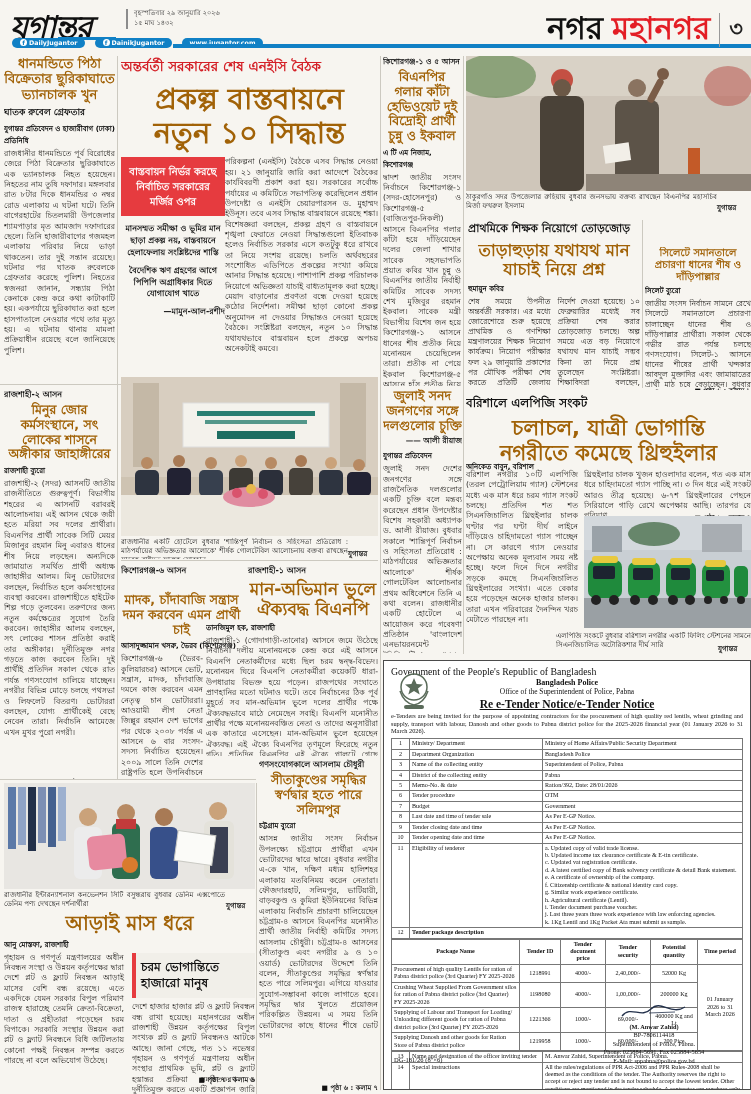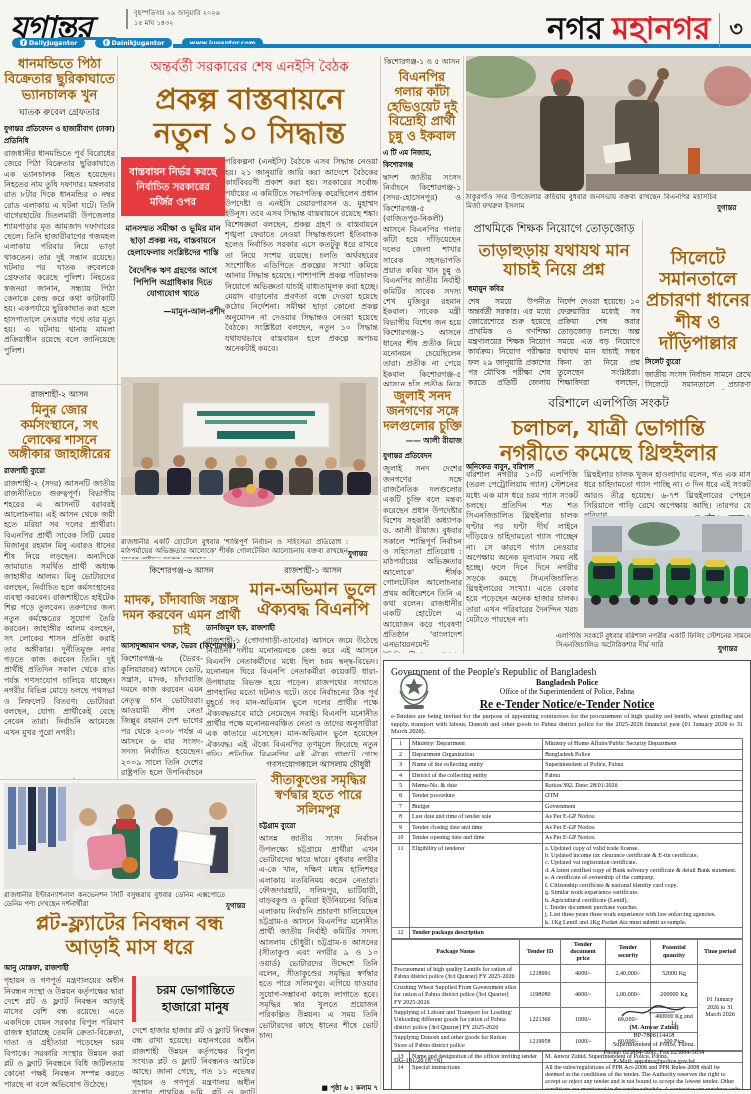--- a/index.html
+++ b/index.html
@@ -1,34 +1,34 @@
 <!DOCTYPE html>
 <html><head>
 <meta charset="utf-8">
 <style>
   html,body{margin:0;padding:0;background:#e9e7e0}
   #page{position:relative;width:751px;height:1094px;margin:0 auto;background:#f7f5f0;
         font-family:"DejaVu Sans",sans-serif;color:#1a1a1a;overflow:hidden}
   .abs{position:absolute}
   .art{position:absolute;overflow:hidden}
-  .kick{font-weight:normal;text-align:center;color:#111}
+  .kick{font-weight:bold;text-align:left;color:#111}
   .kick.red{color:#d42027}
   .hl{font-weight:bold;text-align:center;line-height:1.18;color:#a16207}
   .by{font-weight:bold;font-size:7px;margin:3px 0 2px;color:#000}
   .bd{font-size:7.8px;line-height:1.33;text-align:justify;color:#24221f}
   .end{font-size:6.8px;font-weight:bold;text-align:right;color:#111;margin-top:10px}
   .cap{position:absolute;font-size:7px;line-height:1.32;text-align:justify;color:#111;overflow:hidden}
   .cred{position:absolute;font-size:7px;font-weight:bold;color:#111}
   .vline,.hline{position:absolute;background:#ccc9c0}
   .redbox{background:#e63b3f;color:#fff;font-weight:bold;font-size:10px;text-align:center;
           padding:7px 4px;line-height:1.5}
   .pts{font-size:8px;font-weight:bold;text-align:center;margin-top:7px;line-height:1.45;color:#111}
   .sigline{font-size:8px;font-weight:bold;text-align:right;margin-top:5px}
   .pullbox{border-left:4px solid #e63b3f;background:#f1efe9;font-weight:bold;font-size:12px;
-           line-height:1.4;padding:6px 5px;text-align:center;margin-bottom:4px;color:#111}
+           line-height:1.4;padding:6px 5px;margin-bottom:4px;color:#111}
   
   #logo{position:absolute;left:10px;top:3px;font-size:31px;font-weight:900;font-style:italic;
         letter-spacing:-1px;color:#101010}
   #logo-swoosh{position:absolute;left:58px;top:37px;width:58px;height:3px;background:#1080c5}
   #mdate{position:absolute;left:126px;top:9px;border-left:2px solid #8c8c8c;padding-left:6px;
          font-size:6.6px;line-height:1.5;color:#333}
   .badge{display:inline-flex;align-items:center;gap:2px;background:#1080c5;color:#fff;
          font-size:6.3px;font-weight:bold;padding:1px 8px 2px;border-radius:8px;margin-right:4px}
   .badge .fb{display:inline-block;width:7px;height:7px;border-radius:50%;background:#fff;color:#1080c5;
          font-size:6px;line-height:7px;text-align:center;font-weight:bold}
@@ -157,21 +157,21 @@
 
   <div class="art" style="left:468px;top:220px;width:172px;height:170px">
     <div class="kick" style="font-size:11px">প্রাথমিকে শিক্ষক নিয়োগে তোড়জোড়</div>
     <div class="hl" style="font-size:16.5px;margin-top:2px">তাড়াহুড়ায় যথাযথ মান যাচাই নিয়ে প্রশ্ন</div>
     <div class="by">হুমায়ুন কবির</div>
     <div class="bd" style="height:96px;column-count:2;column-gap:7px;font-size:7.6px">শেষ সময়ে উপনীত অন্তর্বর্তী সরকার। এর মধ্যে জোরেশোরে শুরু হয়েছে প্রাথমিক ও গণশিক্ষা মন্ত্রণালয়ের শিক্ষক নিয়োগ কার্যক্রম। নিয়োগ পরীক্ষার ফল ২৯ জানুয়ারি প্রকাশের পর মৌখিক পরীক্ষা শেষ করতে প্রতিটি জেলায় নির্দেশ দেওয়া হয়েছে। ১০ ফেব্রুয়ারির মধ্যেই সব প্রক্রিয়া শেষ করার তোড়জোড় চলছে। অল্প সময়ে এত বড় নিয়োগে যথাযথ মান যাচাই সম্ভব কিনা তা নিয়ে প্রশ্ন তুলেছেন সংশ্লিষ্টরা। শিক্ষাবিদরা বলছেন, তড়িঘড়ি প্রক্রিয়ায় যোগ্য প্রার্থী বাছাই কঠিন হবে।</div>
 
   </div>
 
   <div class="art" style="left:645px;top:247px;width:106px;height:143px">
-    <div class="hl" style="font-size:18px">সিলেটে সমানতালে প্রচারণা ধানের শীষ ও দাঁড়িপাল্লার</div>
+    <div class="hl" style="font-size:10px">সিলেটে সমানতালে প্রচারণা ধানের শীষ ও দাঁড়িপাল্লার</div>
     <div class="by">সিলেট ব্যুরো</div>
     <div class="bd" style="height:76px;font-size:7.6px">জাতীয় সংসদ নির্বাচন সামনে রেখে সিলেটে সমানতালে প্রচারণা চালাচ্ছেন ধানের শীষ ও দাঁড়িপাল্লার প্রার্থীরা। সকাল থেকে গভীর রাত পর্যন্ত চলছে গণসংযোগ। সিলেট-১ আসনে ধানের শীষের প্রার্থী খন্দকার আবদুল মুক্তাদির এবং জামায়াতের প্রার্থী মাঠ চষে বেড়াচ্ছেন। বুধবার নগরীর বিভিন্ন এলাকায় মিছিল ও লিফলেট বিতরণ করা হয়।</div>
     <div class="end">■ পৃষ্ঠা ৬ : কলাম ১</div>
   </div>
 
   <div class="art" style="left:4px;top:388px;width:111px;height:391px">
     <div class="kick" style="font-size:8px">রাজশাহী-২ আসন</div>
     <div class="hl" style="font-size:12.5px;margin-top:2px">মিনুর জোর কর্মসংস্থানে, সৎ লোকের শাসনে অঙ্গীকার জাহাঙ্গীরের</div>
     <div class="by">রাজশাহী ব্যুরো</div>
     <div class="bd" style="height:288px">রাজশাহী-২ (সদর) আসনটি জাতীয় রাজনীতিতে গুরুত্বপূর্ণ। বিভাগীয় শহরের এ আসনটি বরাবরই আলোচনায়। এই আসন থেকে জয়ী হতে মরিয়া সব দলের প্রার্থীরা। বিএনপির প্রার্থী সাবেক সিটি মেয়র মিজানুর রহমান মিনু এবারও ধানের শীষ নিয়ে লড়ছেন। অন্যদিকে জামায়াত সমর্থিত প্রার্থী অধ্যক্ষ জাহাঙ্গীর আলম। মিনু ভোটারদের বলছেন, নির্বাচিত হলে কর্মসংস্থানের ব্যবস্থা করবেন। রাজশাহীতে হাইটেক শিল্প গড়ে তুলবেন। তরুণদের জন্য নতুন কর্মক্ষেত্রের সুযোগ তৈরি করবেন। জাহাঙ্গীর আলম বলছেন, সৎ লোকের শাসন প্রতিষ্ঠা করাই তার অঙ্গীকার। দুর্নীতিমুক্ত নগর গড়তে কাজ করবেন তিনি। দুই প্রার্থীই প্রতিদিন সকাল থেকে রাত পর্যন্ত গণসংযোগ চালিয়ে যাচ্ছেন। নগরীর বিভিন্ন মোড়ে চলছে পথসভা ও লিফলেট বিতরণ। ভোটাররা বলছেন, যোগ্য প্রার্থীকেই বেছে নেবেন তারা। নির্বাচনি আমেজে এখন মুখর পুরো নগরী।</div>
@@ -282,21 +282,20 @@
       <rect x="84" y="52" width="38" height="34" rx="6" fill="#e78aa0" transform="rotate(-6 103 69)"></rect>
       <rect x="172" y="50" width="38" height="30" fill="#fbfbf8" stroke="#c9c9c3" transform="rotate(8 191 65)"></rect>
       <circle cx="126" cy="82" r="8" fill="#d97b2e"></circle>
     </svg>
   </div>
   <div class="cap" style="left:4px;top:891px;width:251px;height:20px;padding-right:30px;box-sizing:border-box">রাজধানীর ইন্টারন্যাশনাল কনভেনশন সিটি বসুন্ধরায় বুধবার ডেনিম এক্সপোতে ডেনিম পণ্য দেখছেন দর্শনার্থীরা</div>
   <div class="cred" style="left:226px;top:900px">যুগান্তর</div>
 
   <div class="art" style="left:4px;top:912px;width:251px;height:182px">
     <div class="hl" style="font-size:20px">
-      <div>প্লট-ফ্ল্যাটের নিবন্ধন বন্ধ</div>
       <div>আড়াই মাস ধরে</div>
     </div>
     <div class="by">আনু মোস্তফা, রাজশাহী</div>
     <div style="display:flex;gap:8px">
       <div style="width:120px;flex:none">
         <div class="bd" style="height:112px">গৃহায়ন ও গণপূর্ত মন্ত্রণালয়ের অধীন নিবন্ধন সংস্থা ও উন্নয়ন কর্তৃপক্ষের দ্বারা দেশে প্লট ও ফ্ল্যাট নিবন্ধন আড়াই মাসের বেশি বন্ধ রয়েছে। এতে একদিকে যেমন সরকার বিপুল পরিমাণ রাজস্ব হারাচ্ছে তেমনি ক্রেতা-বিক্রেতা, দাতা ও গ্রহীতারা পড়েছেন চরম বিপাকে। সরকারি সংস্থার উন্নয়ন করা প্লট ও ফ্ল্যাট নিবন্ধনে বিধি জটিলতায় কোনো পক্ষই নিবন্ধন সম্পন্ন করতে পারছে না বলে অভিযোগ উঠেছে।</div>
       </div>
       <div style="flex:1">
         <div class="pullbox">চরম ভোগান্তিতে হাজারো মানুষ</div>
         <div class="bd" style="height:62px">দেশে হাজার হাজার প্লট ও ফ্ল্যাট নিবন্ধন বন্ধ রাখা হয়েছে। মহানগরের অধীন রাজশাহী উন্নয়ন কর্তৃপক্ষের বিপুল সংখ্যক প্লট ও ফ্ল্যাট নিবন্ধনও আটকে আছে। জানা গেছে, গত ১১ নভেম্বর গৃহায়ন ও গণপূর্ত মন্ত্রণালয় অধীন সংস্থার প্রাথমিক ভূমি, প্লট ও ফ্ল্যাট হস্তান্তর প্রক্রিয়া সমন্বিতকরণ ও দুর্নীতিমুক্ত করতে একটি প্রজ্ঞাপন জারি করে। এতে আগের নীতিমালায় বিশেষ পরিবর্তন আনা হয়।</div>

